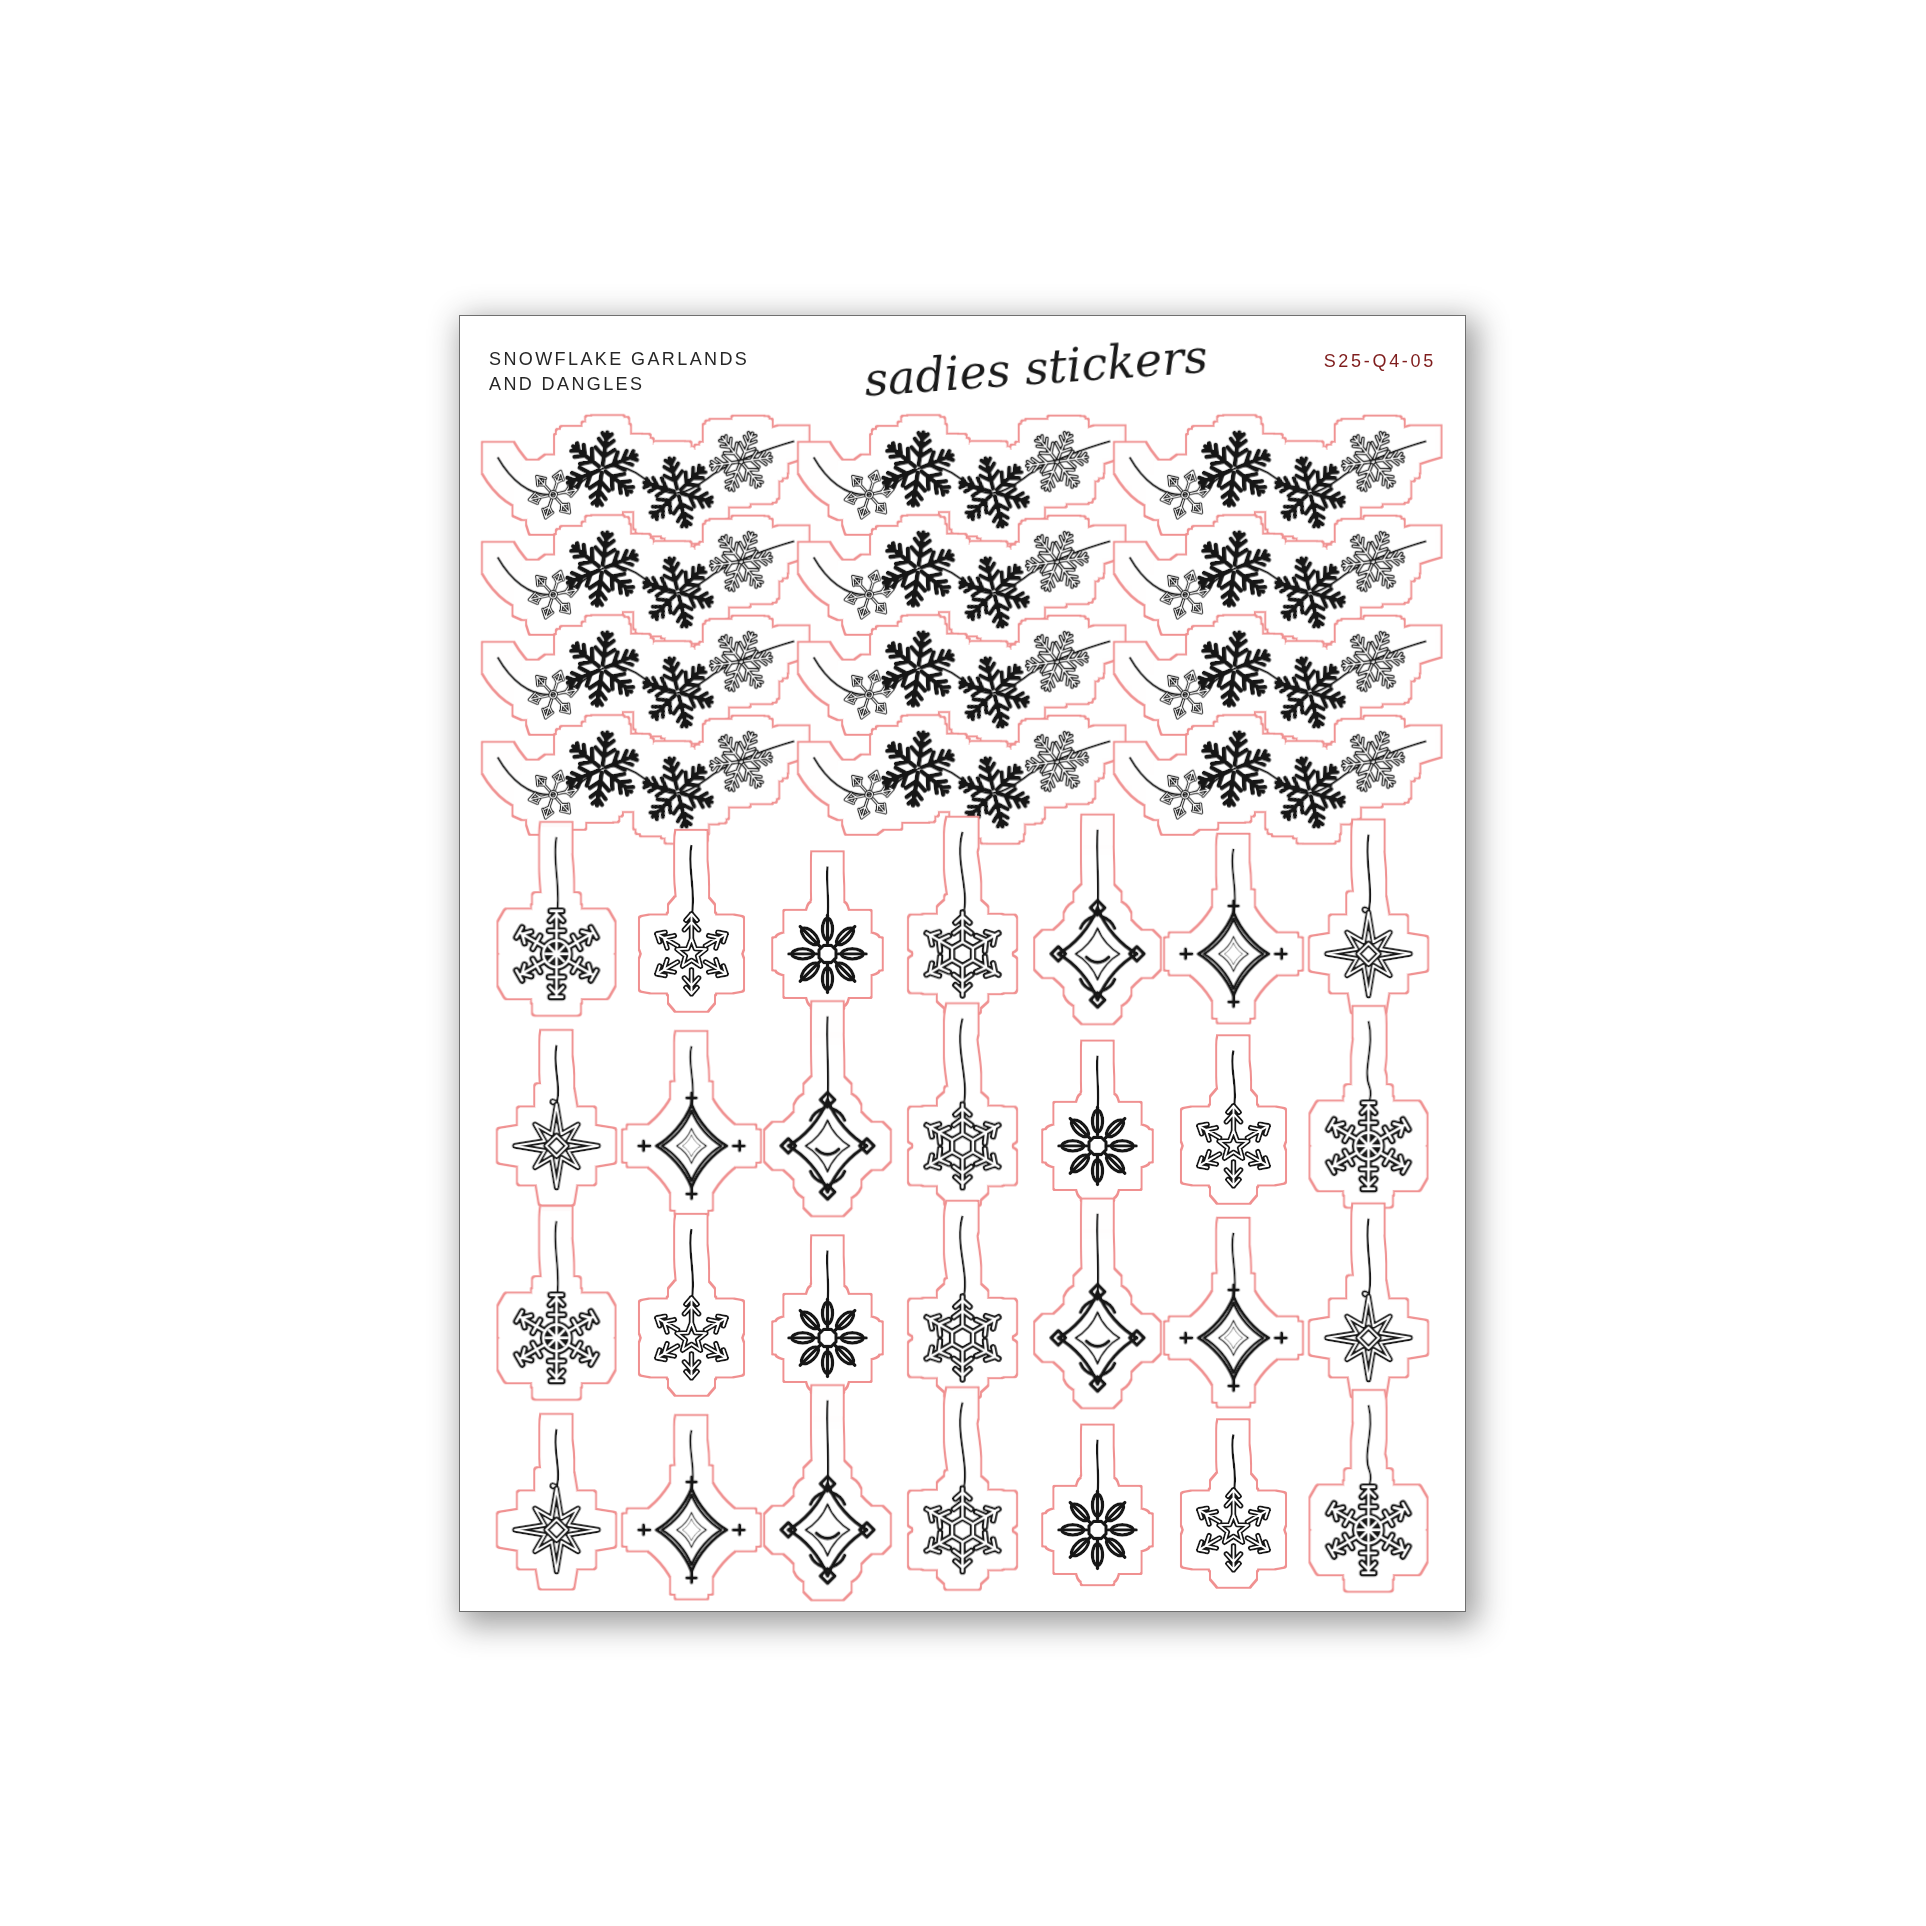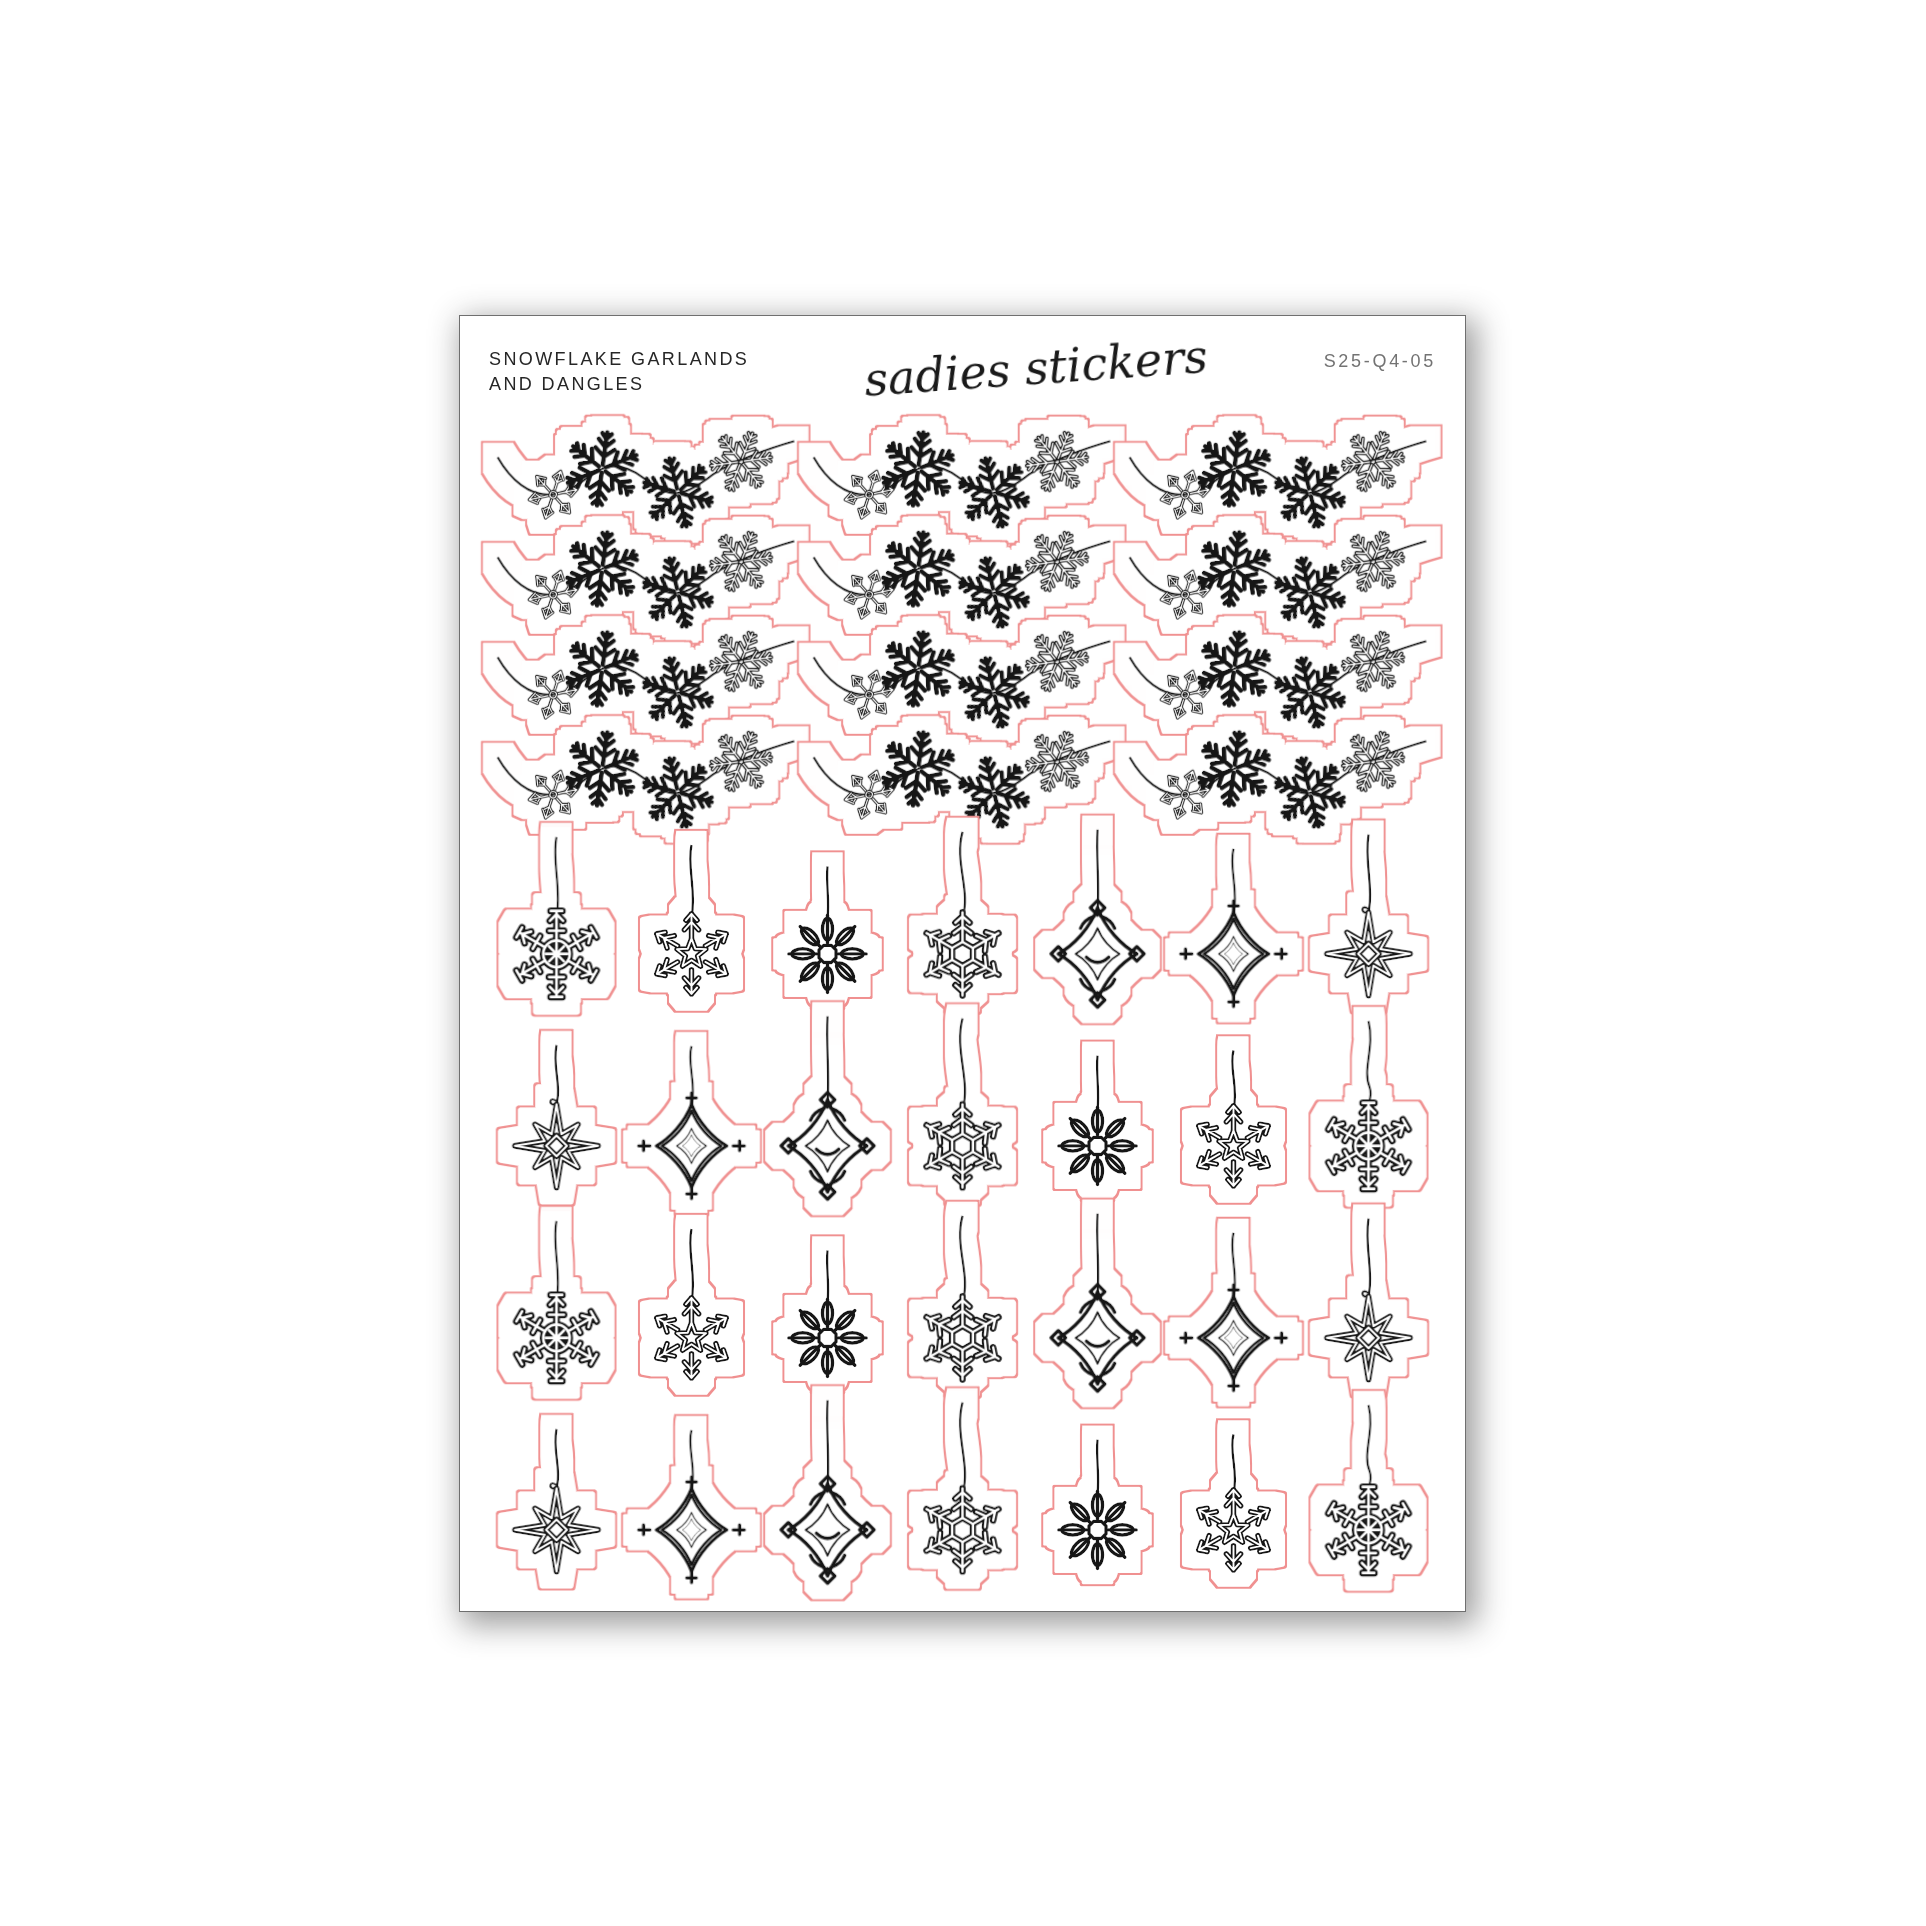--- a/index.html
+++ b/index.html
@@ -24,21 +24,21 @@
   .title{
     font-size:18px;line-height:24.6px;letter-spacing:2.4px;
     color:#262626;font-weight:400;margin-top:7.5px;white-space:nowrap;
   }
   .brand{
     font-family:"DejaVu Serif", serif;font-style:italic;
     font-size:46px;color:#1a1a1a;transform:rotate(-4deg);
     margin-top:1.1px;white-space:nowrap;
   }
   .code{
-    font-size:18px;letter-spacing:2.7px;color:#737373;margin-top:11.8px;white-space:nowrap;
+    font-size:18px;letter-spacing:2.7px;color:#7f1d1d;margin-top:11.8px;white-space:nowrap;
   }
   
   #garland-grid{margin-top:7.5px;}
   .grow{display:flex;justify-content:space-between;height:100px;align-items:flex-start;}
   .drow{display:flex;justify-content:space-between;height:192px;}
   svg{overflow:visible;display:block;}
   .sk{stroke:var(--ink,#161616);}
   .sw{stroke:#ffffff;}
   .sline{stroke:var(--ink,#161616);stroke-width:4.5;fill:none;}
   #defs-svg{position:absolute;width:0;height:0;}

